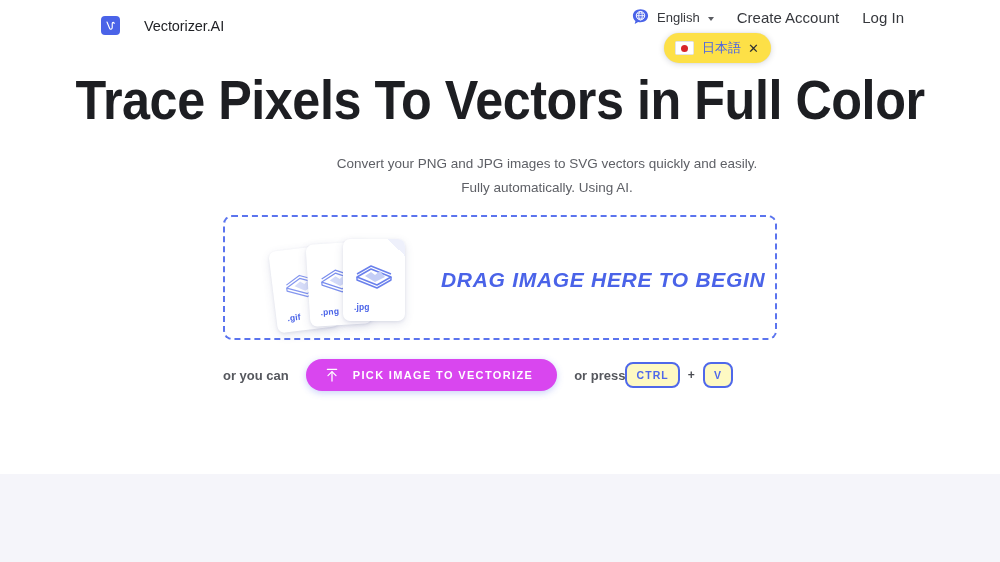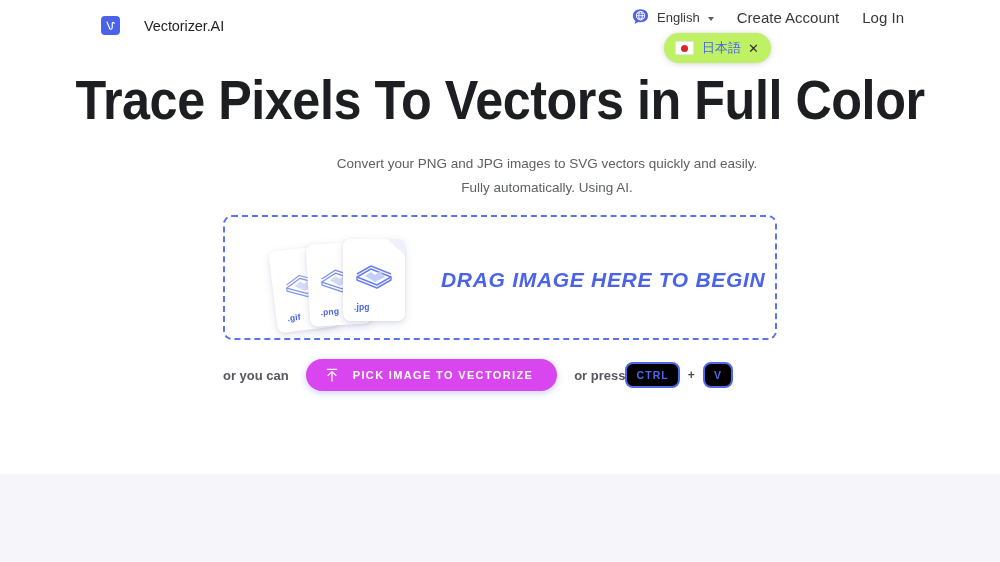--- a/index.html
+++ b/index.html
@@ -109,21 +109,21 @@
     text-decoration: none;
     white-space: nowrap;
   }
 
   
   .lang-popup {
     position: absolute;
     left: 664px;
     top: 33px;
     height: 30px;
-    background: #bef264;
+    background: #fde047;
     border-radius: 15px;
     box-shadow: 0 1px 6px rgba(30,35,60,0.18), 0 0 0 0.5px rgba(30,35,60,0.04);
     display: flex;
     align-items: center;
     gap: 8px;
     padding: 0 12px 0 11px;
     box-sizing: border-box;
   }
   .flag-jp {
     width: 17px;
@@ -283,21 +283,21 @@
   .key-chip {
     height: 26px;
     min-width: 28px;
     border: 2px solid #4f68ea;
     border-radius: 8px;
     display: flex;
     align-items: center;
     justify-content: center;
     padding: 0 9px;
     box-sizing: border-box;
-    background: #000000;
+    background: #fef9c3;
     cursor: pointer;
   }
   .key-chip span {
     font-size: 10.5px;
     font-weight: 700;
     color: #4f68ea;
     letter-spacing: 1.1px;
   }
   .key-plus {
     font-size: 12px;

